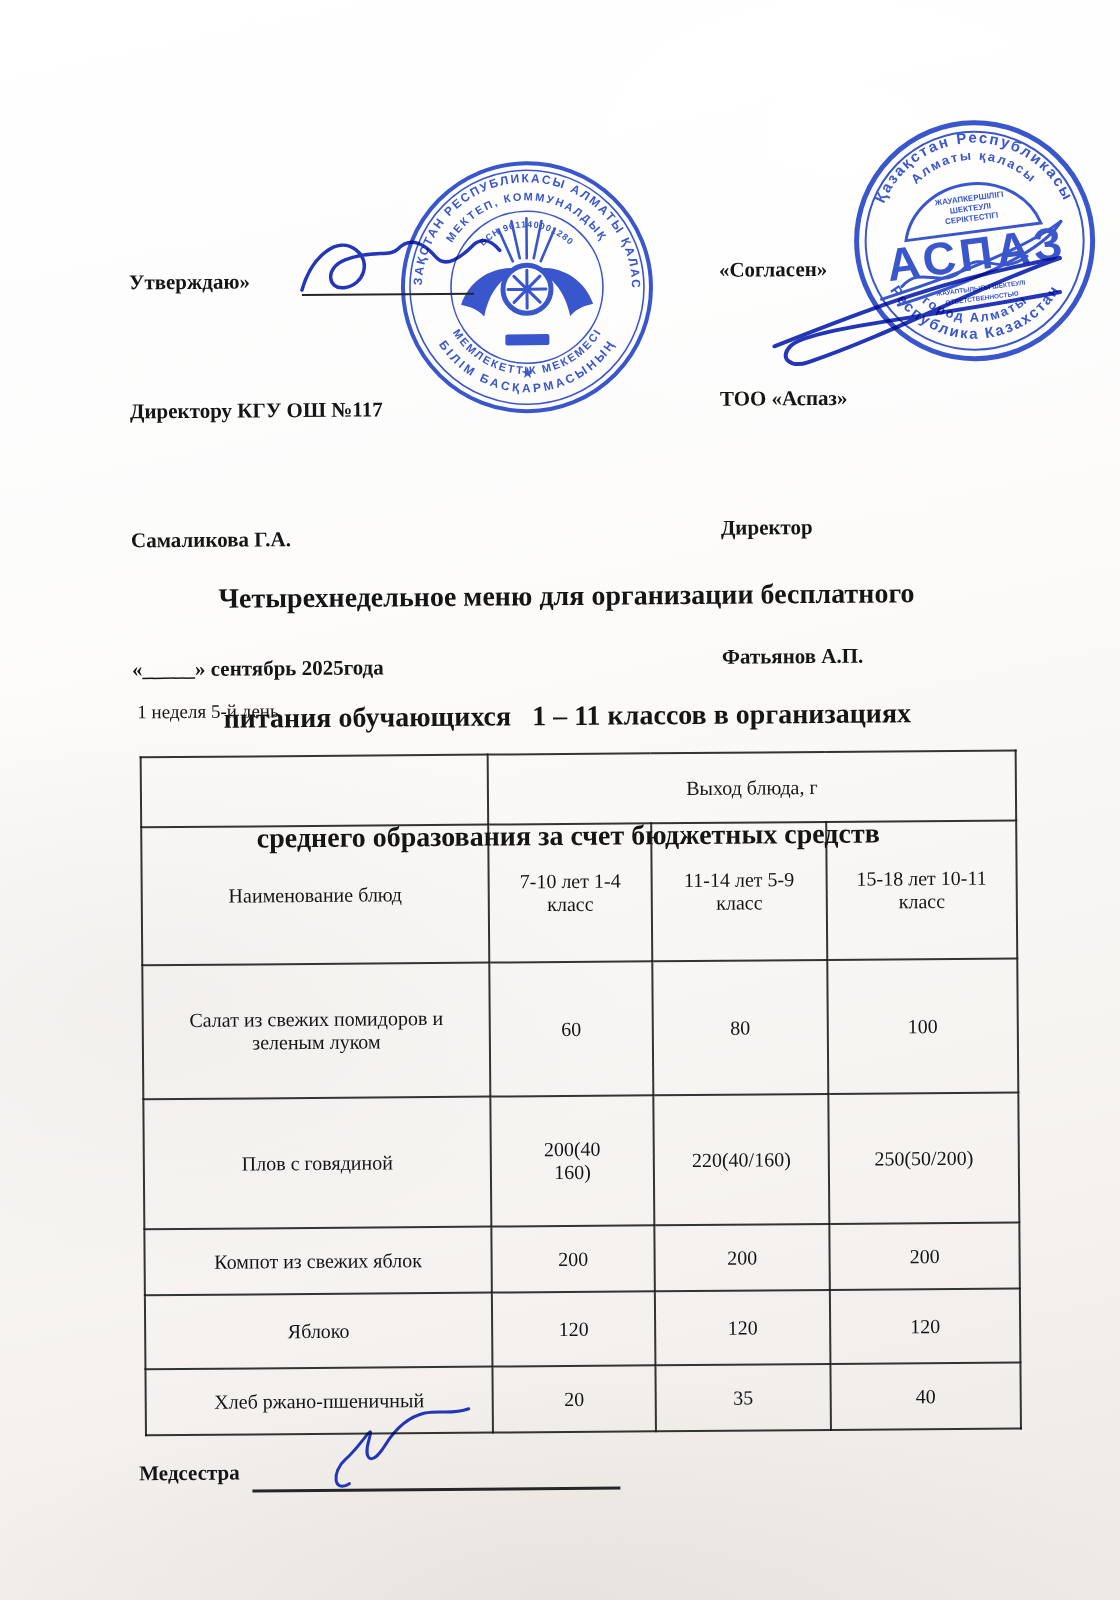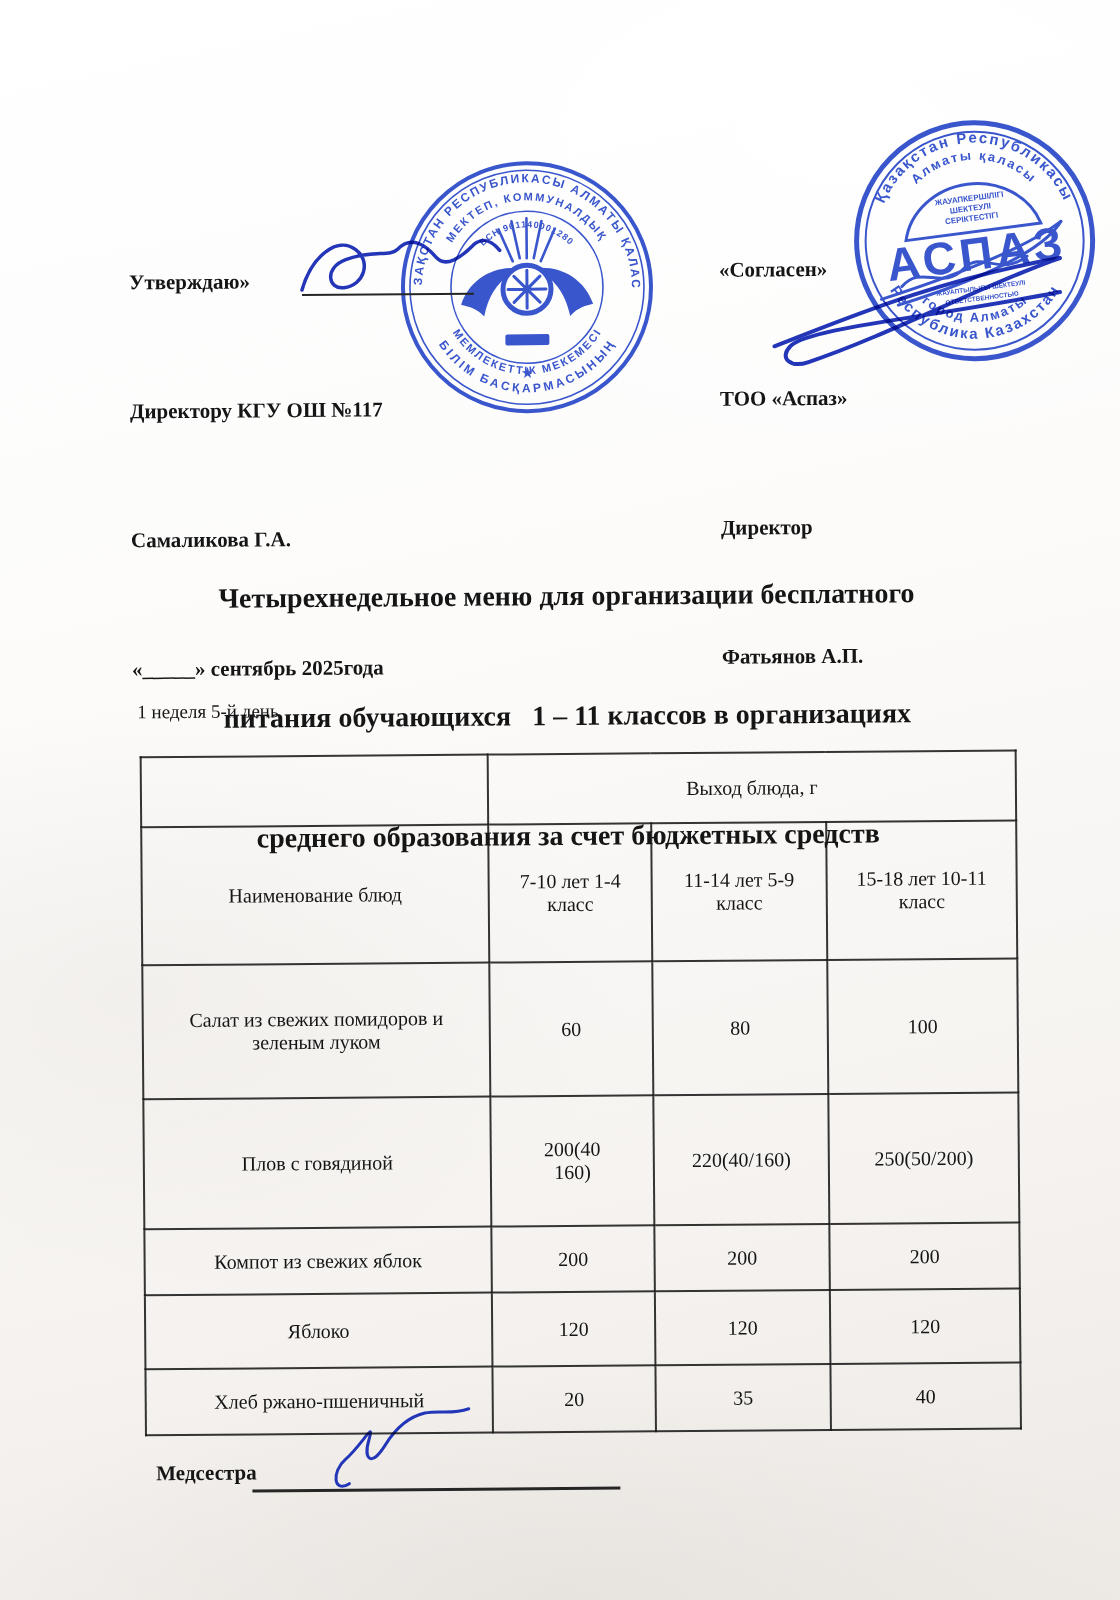--- a/index.html
+++ b/index.html
@@ -182,20 +182,20 @@
       </tr>
       <tr style="height:66px">
         <td class="dish">Хлеб ржано-пшеничный</td>
         <td>20</td>
         <td>35</td>
         <td>40</td>
       </tr>
     </tbody>
       </table>
 
-    <div class="abs nurse" style="left:151px;top:1458px;text-align:center;">Медсестра</div>
+    <div class="abs nurse" style="left:134px;top:1458px;text-align:center;">Медсестра</div>
     <div class="sigline" style="left:247px;top:1487px;width:368px;height:2.5px;"></div>
     <svg class="sig" style="left:318px;top:1402px;width:150px;height:94px;" viewBox="0 0 150 94">
       <path d="M26,80 C10,90 8,68 22,56 C40,40 52,16 46,36 C40,56 48,64 62,42 C72,26 84,14 102,10 C118,7 128,12 146,6" stroke="#2336b8" stroke-width="3" fill="none" stroke-linecap="round"></path>
     </svg>
 
   </div>
 </div>
 
 </body></html>

